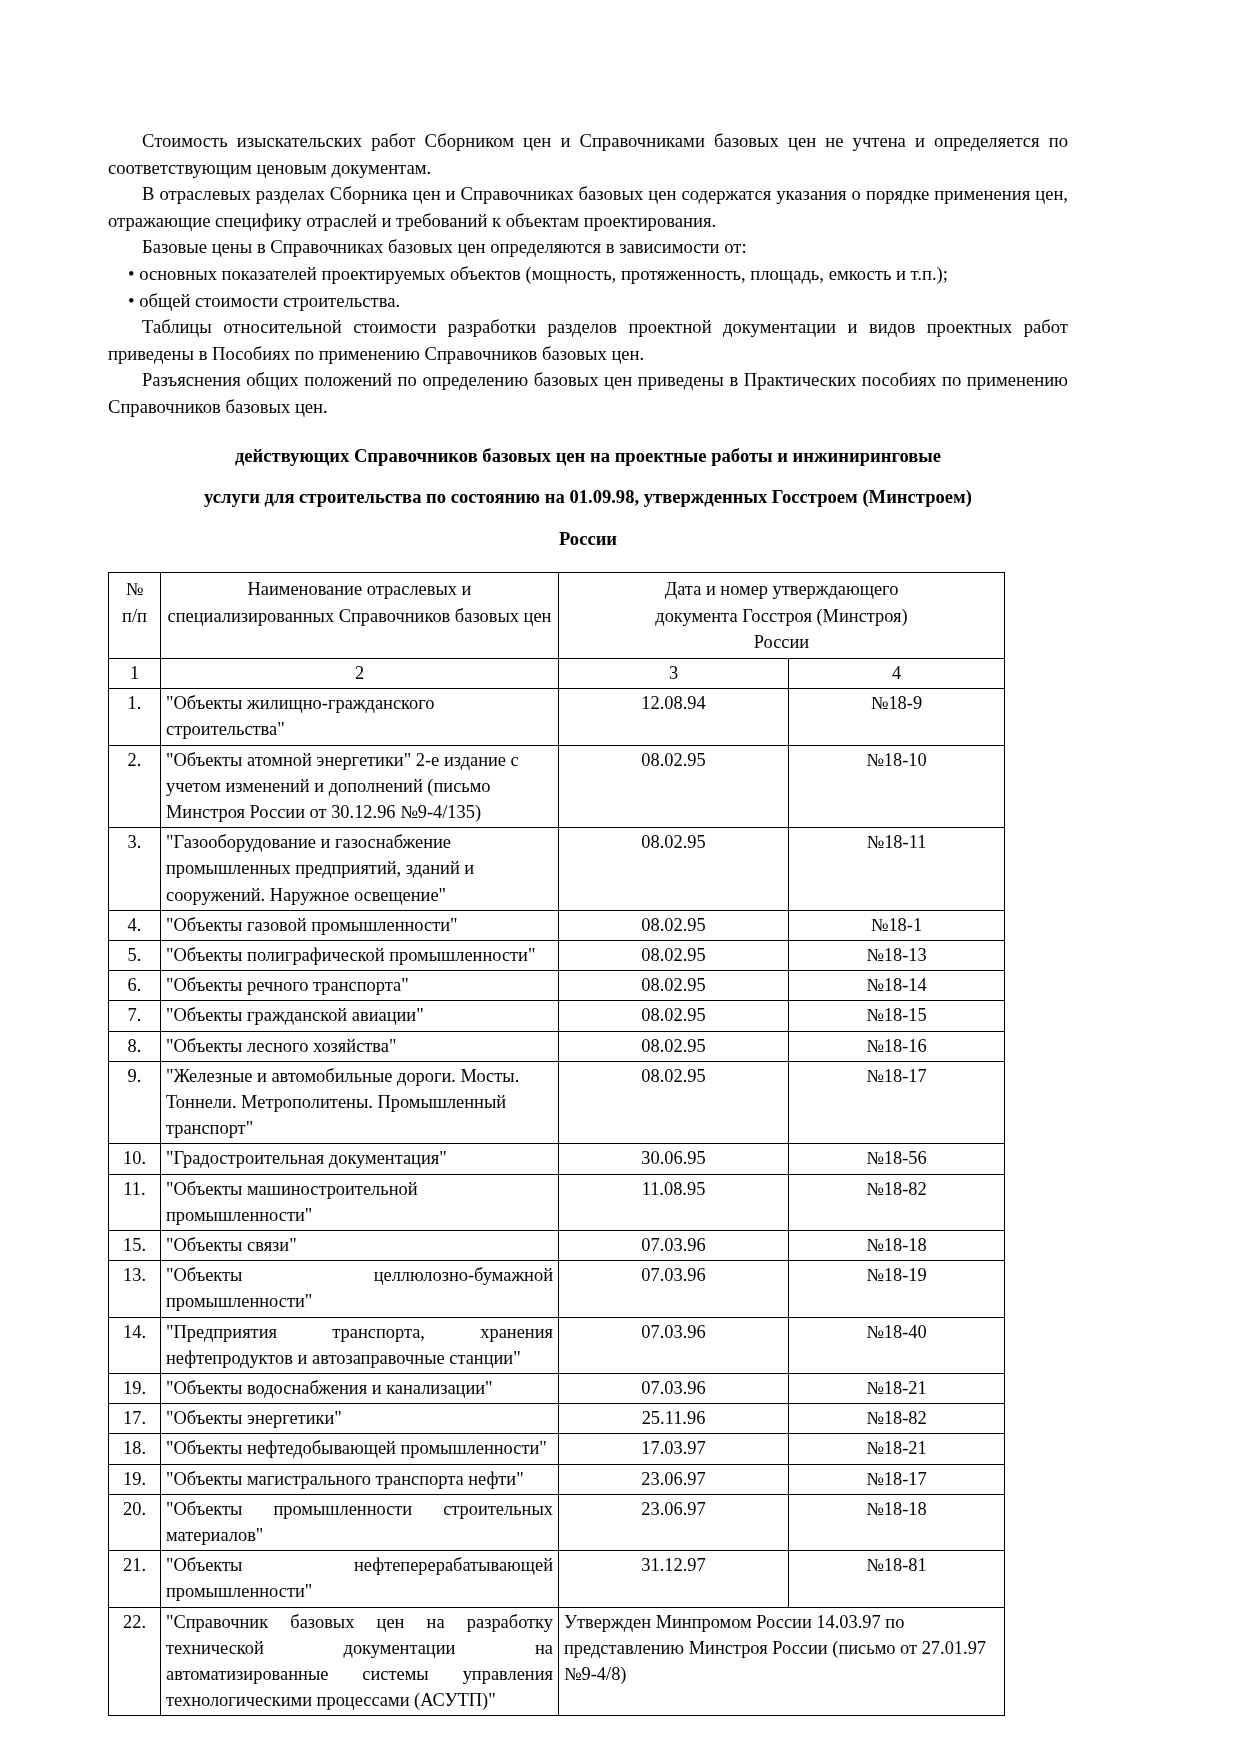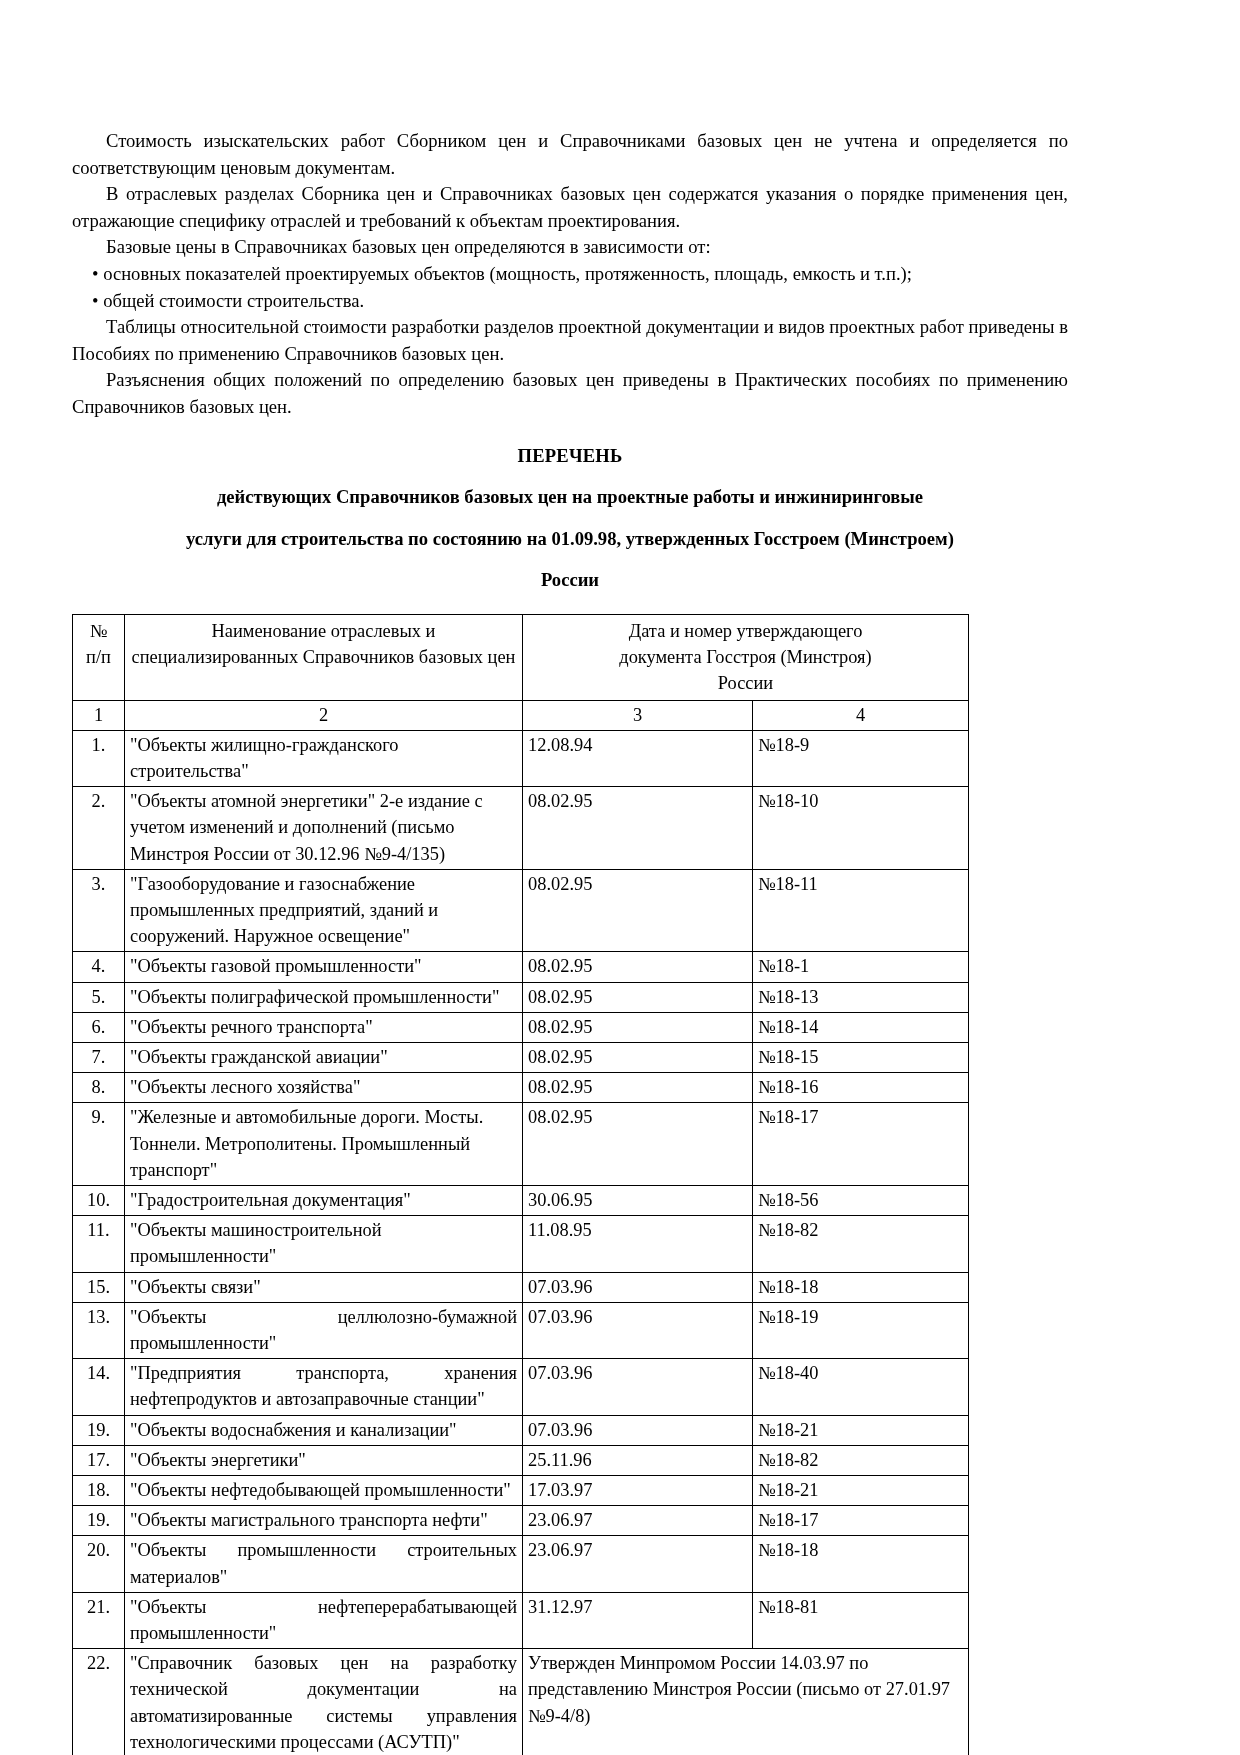--- a/index.html
+++ b/index.html
@@ -13,21 +13,21 @@
     height: 1755px;
     font-family: "Liberation Serif", "DejaVu Serif", serif;
     color: #000000;
     -webkit-font-smoothing: antialiased;
   }
   .page {
     position: relative;
     width: 1240px;
     height: 1755px;
     box-sizing: border-box;
-    padding: 128px 172px 0 72px;
+    padding: 128px 172px 0 108px;
   }
   .body-text {
     font-size: 18.6px;
     line-height: 26.6px;
     text-align: justify;
     text-justify: inter-word;
   }
   .para {
     margin: 0;
     text-indent: 34px;
@@ -80,21 +80,21 @@
   }
   td.c-name {
     text-align: justify;
     text-justify: inter-word;
     padding-left: 6px;
     padding-right: 6px;
     hyphens: none;
   }
   td.c-name.nojust { text-align: left; }
   td.c-date, td.c-doc {
-    text-align: left;
+    text-align: center;
   }
   td.c-merged {
     text-align: left;
     padding-left: 7px;
   }
   .numrow td { text-align: center; padding-top: 0; padding-bottom: 1px;}
   
 </style>
 </head>
 <body>
@@ -105,21 +105,20 @@
     <p class="para">Стоимость изыскательских работ Сборником цен и Справочниками базовых цен не учтена и определяется по соответствующим ценовым документам.</p>
     <p class="para">В отраслевых разделах Сборника цен и Справочниках базовых цен содержатся указания о порядке применения цен, отражающие специфику отраслей и требований к объектам проектирования.</p>
     <p class="para">Базовые цены в Справочниках базовых цен определяются в зависимости от:</p>
     <p class="para bullet">• основных показателей проектируемых объектов (мощность, протяженность, площадь, емкость и т.п.);</p>
     <p class="para bullet">• общей стоимости строительства.</p>
     <p class="para">Таблицы относительной стоимости разработки разделов проектной документации и видов проектных работ приведены в Пособиях по применению Справочников базовых цен.</p>
     <p class="para">Разъяснения общих положений по определению базовых цен приведены в Практических пособиях по применению Справочников базовых цен.</p>
   </div>
 
   <div class="title-block">
-    <div class="title-main">ПЕРЕЧЕНЬ</div>
     <div class="title-sub">действующих Справочников базовых цен на проектные работы и инжиниринговые</div>
     <div class="title-sub">услуги для строительства по состоянию на 01.09.98, утвержденных Госстроем (Минстроем)</div>
     <div class="title-sub">России</div>
   </div>
 
   <table class="pricelist">
     <colgroup>
       <col class="col-num">
       <col class="col-name">
       <col class="col-date">

